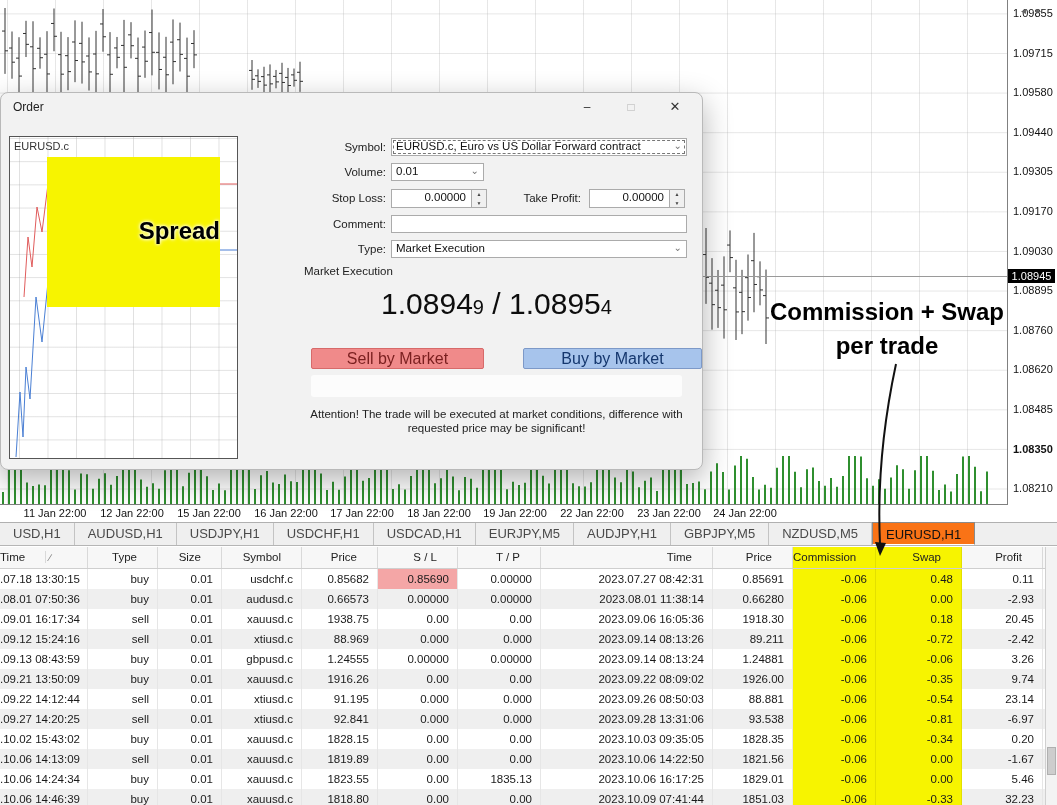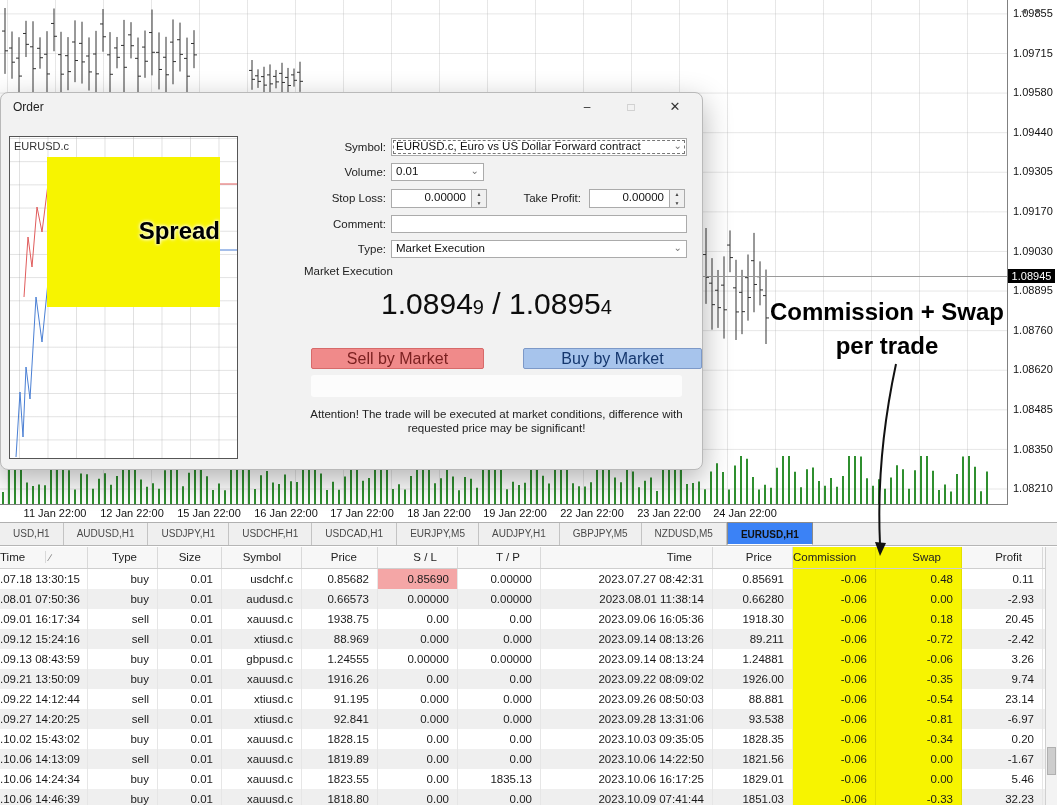--- a/index.html
+++ b/index.html
@@ -26,24 +26,24 @@
   
   .anno { position:absolute; z-index:4; font-weight:bold; font-size:24px; color:#000; text-align:center;
           text-shadow:0 0 3px #fff,0 0 3px #fff; }
   .anno1 { left:740px; top:298px; width:294px; }
   .anno2 { left:740px; top:332px; width:294px; }
   .arrow-overlay { position:absolute; left:0; top:0; z-index:8; pointer-events:none; }
 
   
   .tab-bar { position:absolute; left:0; top:522px; width:1057px; height:24px; background:#efefef;
     border-top:1px solid #b0b0b0; border-bottom:1px solid #b5b5b5; display:flex; align-items:stretch; z-index:3; }
-  .tab { padding:0 13px; font-size:10px; line-height:22px; color:#4a4a4a; border-right:1px solid #c3c3c3;
+  .tab { padding:0 13px; font-size:13px; line-height:22px; color:#4a4a4a; border-right:1px solid #c3c3c3;
          white-space:nowrap; cursor:default; }
-  .tab.active { background:#3b82f6; color:#111; border:1px solid #8a8a8a; border-bottom:1px solid #fff;
-                margin-top:-1px; line-height:23px;font-weight:bold; }
+  .tab.active { background:#f97316; color:#111; border:1px solid #8a8a8a; border-bottom:1px solid #fff;
+                margin-top:-1px; line-height:23px; }
   .tab-scroll { position:absolute; right:6px; top:5px; font-size:10px; color:#666; letter-spacing:10px; }
 
   
   .thead { position:absolute; left:0; top:547px; width:1045px; height:22px; display:flex; background:#f7f7f7;
     border-bottom:1px solid #cfcfcf; font-size:11.5px; color:#222; z-index:2; }
   .thead span { line-height:21px; text-align:right; padding-right:20px; border-right:1px solid #d9d9d9; overflow:hidden; white-space:nowrap; }
   .tbody { position:absolute; left:0; top:569px; width:1045px; font-size:11.5px; }
   .trow { display:flex; height:20px; background:#fff; }
   .tbody > .trow:nth-child(even) { background:#efefef; }
   .trow span { line-height:20px; text-align:right; padding-right:8px; border-right:1px solid #e6e6e6;
@@ -431,21 +431,21 @@
       <span class="slabel" style="top: 46.6px;">1.09715</span>
       <span class="slabel" style="top: 86.2px;">1.09580</span>
       <span class="slabel" style="top: 125.8px;">1.09440</span>
       <span class="slabel" style="top: 165.4px;">1.09305</span>
       <span class="slabel" style="top: 205px;">1.09170</span>
       <span class="slabel" style="top: 244.6px;">1.09030</span>
       <span class="slabel" style="top: 284.2px;">1.08895</span>
       <span class="slabel" style="top: 323.8px;">1.08760</span>
       <span class="slabel" style="top: 363.4px;">1.08620</span>
       <span class="slabel" style="top: 403px;">1.08485</span>
-      <span class="slabel" style="top: 442.6px;">1.08350</span>
+      <span class="slabel" style="top: 442.6px; font-weight: bold;">1.08350</span>
       <span class="slabel" style="top: 482.2px;">1.08210</span>
     </div>
   <div class="price-tag-black">1.08945</div>
 
   <div class="time-axis">
 
   <span class="tlabel" style="left: 13px;">11 Jan 22:00</span>
       <span class="tlabel" style="left: 90px;">12 Jan 22:00</span>
       <span class="tlabel" style="left: 167px;">15 Jan 22:00</span>
       <span class="tlabel" style="left: 244px;">16 Jan 22:00</span>

